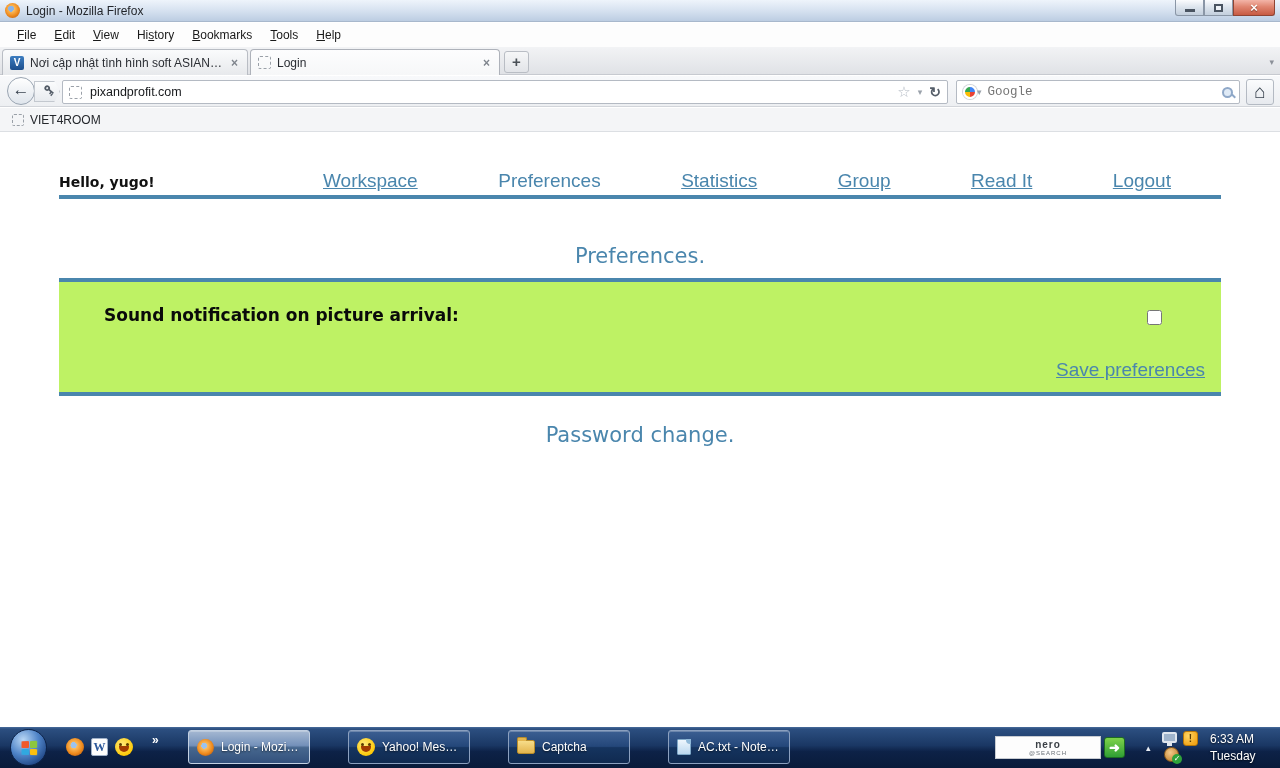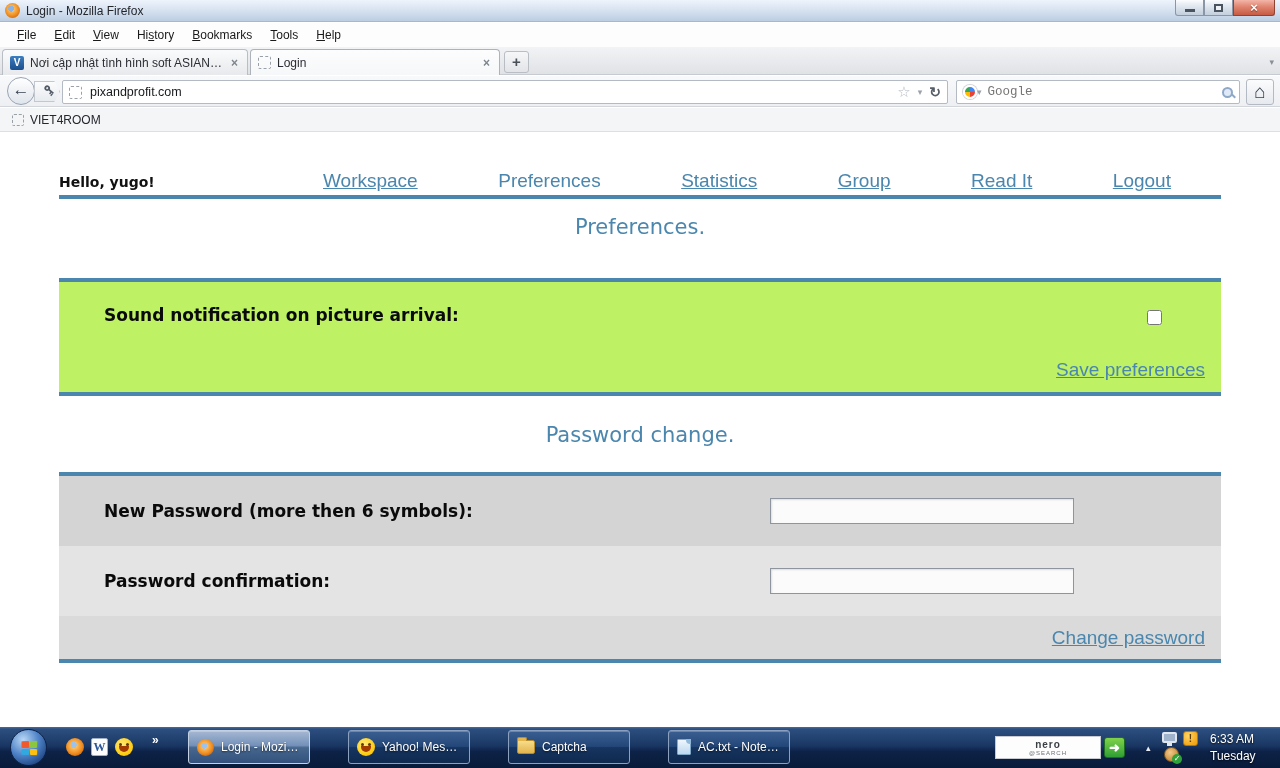--- a/index.html
+++ b/index.html
@@ -95,21 +95,21 @@
   #content { position:absolute; left:0; top:132px; width:1280px; height:595px; background:#fff;
     font-family:"DejaVu Sans", sans-serif; }
   #page-header { position:absolute; left:59px; top:38px; width:1162px; height:29px;
     border-bottom:4px solid #4a86ad; display:flex; align-items:baseline; }
   #greeting { font-size:14px; font-weight:bold; color:#111; width:264px; flex:none; }
   #main-nav { flex:1; display:flex; justify-content:space-between; margin-right:50px; }
   #main-nav a { font-size:19px; color:#4a86ad; text-decoration:underline; font-family:"Liberation Sans", sans-serif; }
   #main-nav a.current { text-decoration:none; }
   .section-heading { position:absolute; left:0; width:1280px; text-align:center;
     font-size:21px; color:#4a86ad; font-family:"DejaVu Sans", sans-serif; }
-  #pref-heading { top:83px; }
+  #pref-heading { top:112px; }
   #pass-heading { top:291px; }
 
   #pref-section { position:absolute; left:59px; top:146px; width:1162px;
     border-top:4px solid #4a86ad; border-bottom:4px solid #4a86ad; background:#bef264; }
   .row-label { font-size:17px; font-weight:bold; color:#0a0a0a; }
   #sound-row { height:66px; display:flex; align-items:center; padding-left:45px; position:relative; }
   #sound-checkbox { position:absolute; right:59px; top:28px; width:15px; height:15px; }
   #save-row { height:44px; display:flex; align-items:center; justify-content:flex-end; padding-right:16px; }
   .action-link { font-size:19px; color:#4a86ad; text-decoration:underline; font-family:"Liberation Sans", sans-serif; }
 
@@ -297,33 +297,20 @@
       <span class="row-label">Sound notification on picture arrival:</span>
       <input type="checkbox" id="sound-checkbox" style="">
     </div>
     <div id="save-row">
       <a href="#" class="action-link">Save preferences</a>
     </div>
   </div>
 
   <div class="section-heading" id="pass-heading">Password change.</div>
 
-  <div id="pass-section">
-    <div class="pass-row" id="row-newpass">
-      <span class="row-label">New Password (more then 6 symbols):</span>
-      <input type="password" class="pass-input" value="" style="">
-    </div>
-    <div class="pass-row" id="row-confirm">
-      <span class="row-label">Password confirmation:</span>
-      <input type="password" class="pass-input" value="" style="">
-    </div>
-    <div id="row-change">
-      <a href="#" class="action-link">Change password</a>
-    </div>
-  </div>
 
 </div>
 
 <div id="taskbar">
   <div id="start-orb">
     <div class="winflag">
         <i></i>
         <i></i>
         <i></i>
         <i></i>

